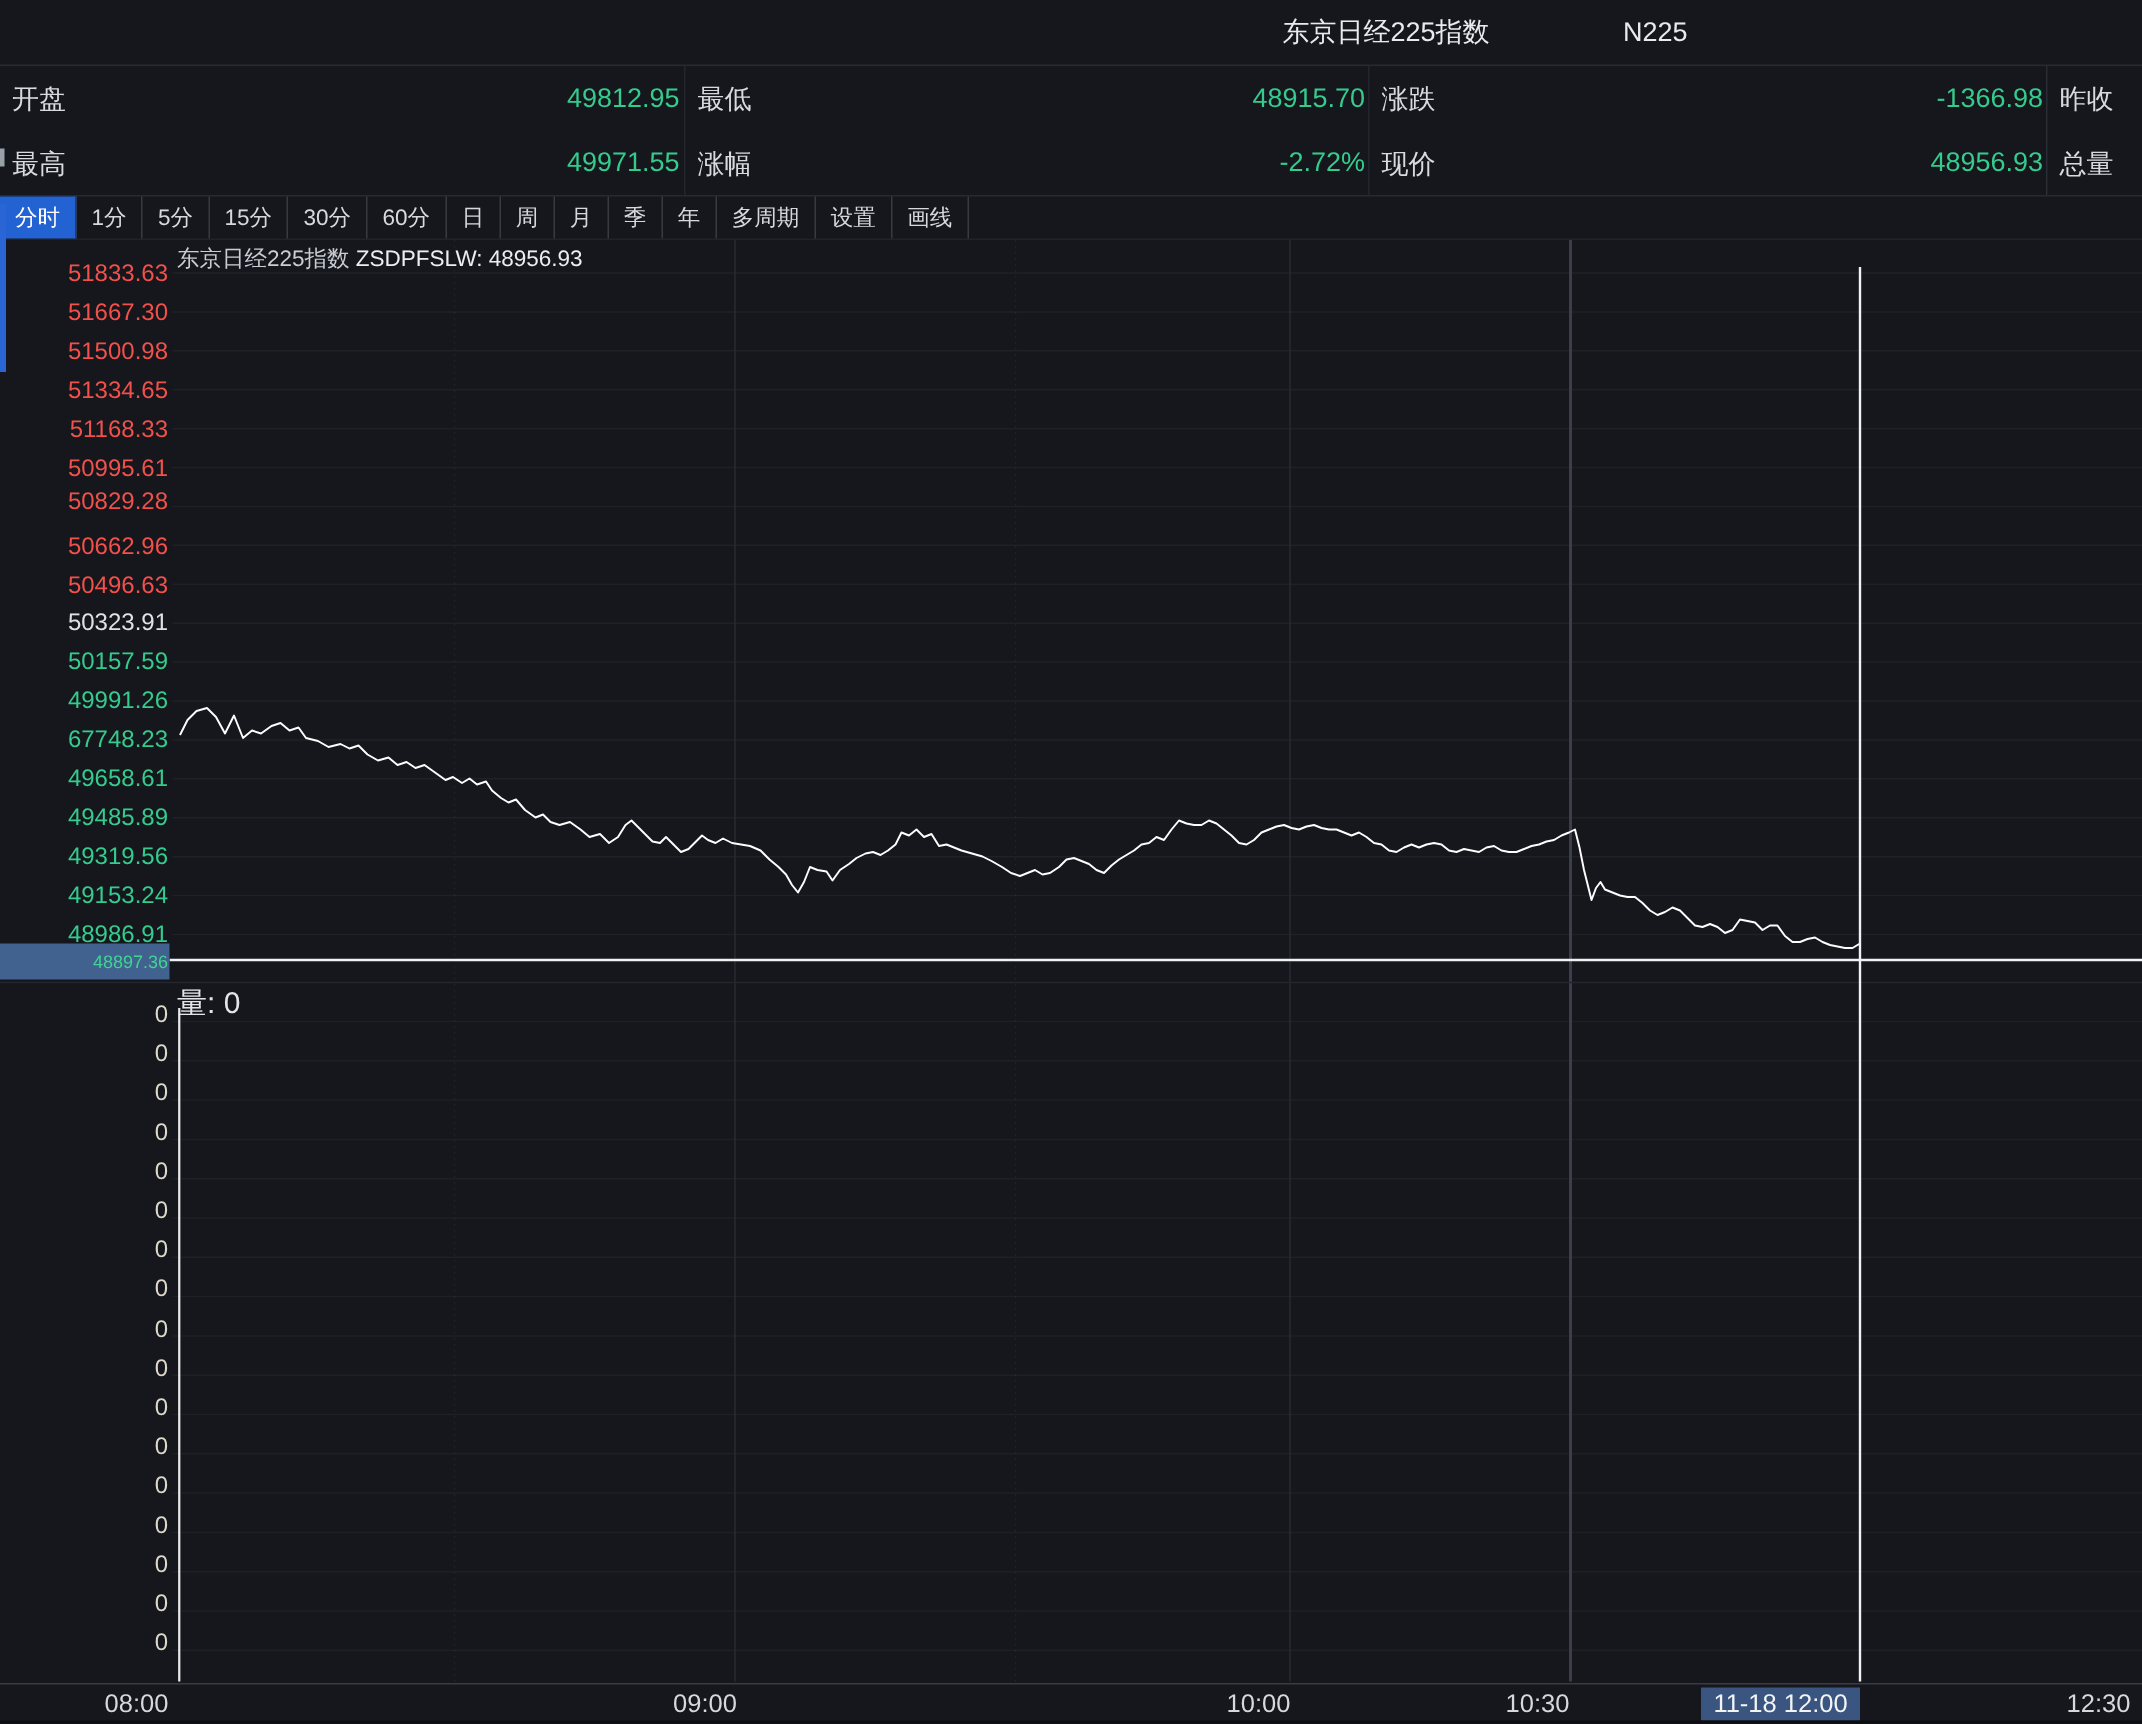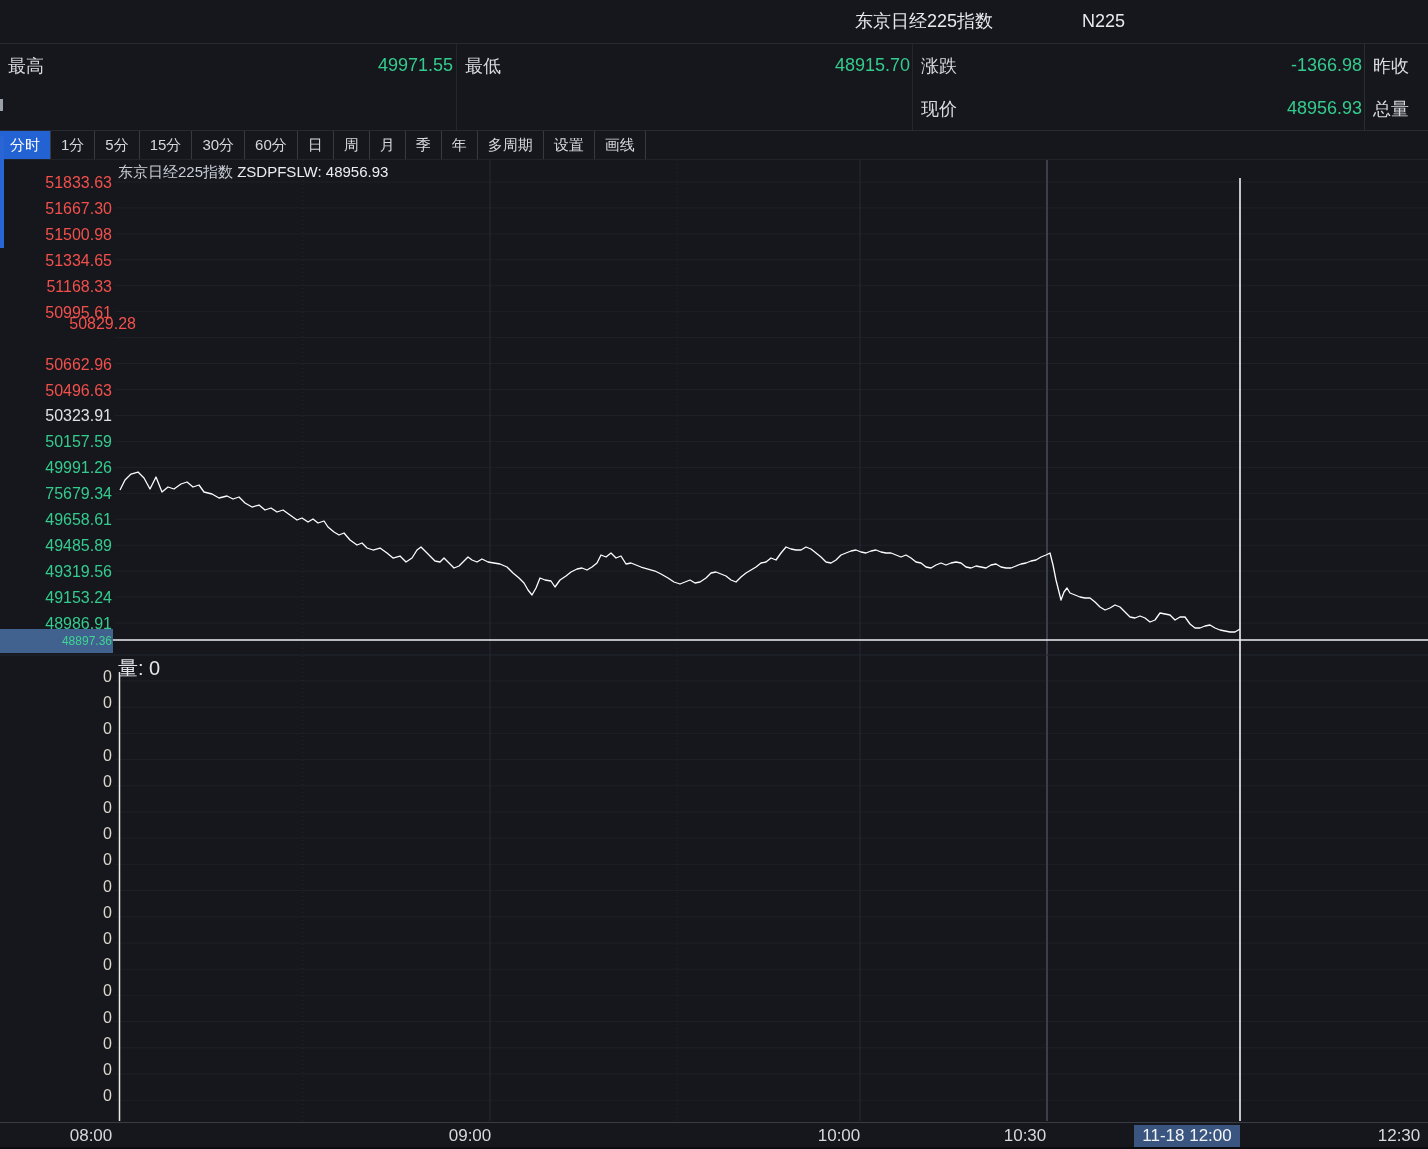--- a/index.html
+++ b/index.html
@@ -56,28 +56,36 @@
 <div class="app">
 
   <div class="title-row">
     <span class="title-main">东京日经225指数</span>
     <span class="title-symbol">N225</span>
   </div>
 
   <div class="quote-grid">
     <div class="q-col c0">
       <div class="q-cell">
+        <span class="q-label">开盘</span>
+        <span class="q-value">49812.95</span>
+      </div>
+      <div class="q-cell">
         <span class="q-label">最高</span>
         <span class="q-value">49971.55</span>
       </div>
     </div>
     <div class="q-col c1">
       <div class="q-cell">
         <span class="q-label">最低</span>
         <span class="q-value">48915.70</span>
+      </div>
+      <div class="q-cell">
+        <span class="q-label">涨幅</span>
+        <span class="q-value">-2.72%</span>
       </div>
     </div>
     <div class="q-col c2">
       <div class="q-cell">
         <span class="q-label">涨跌</span>
         <span class="q-value">-1366.98</span>
       </div>
       <div class="q-cell">
         <span class="q-label">现价</span>
         <span class="q-value">48956.93</span>
@@ -164,27 +172,27 @@
       <span class="ind">ZSDPFSLW: 48956.93</span>
     </div>
 
     <div id="y-labels">
         <div class="y-lab red" style="top: 14px;">51833.63</div>
         <div class="y-lab red" style="top: 39.94px;">51667.30</div>
         <div class="y-lab red" style="top: 65.88px;">51500.98</div>
         <div class="y-lab red" style="top: 91.82px;">51334.65</div>
         <div class="y-lab red" style="top: 117.76px;">51168.33</div>
         <div class="y-lab red" style="top: 143.7px;">50995.61</div>
-        <div class="y-lab red" style="top: 155px; padding-left: 24px;">50829.28</div>
+        <div class="y-lab red" style="top: 166px;">50829.28</div>
         <div class="y-lab red" style="top: 195.58px;">50662.96</div>
         <div class="y-lab red" style="top: 221.52px;">50496.63</div>
         <div class="y-lab flat" style="top: 247.46px;">50323.91</div>
         <div class="y-lab green" style="top: 273.4px;">50157.59</div>
         <div class="y-lab green" style="top: 299.34px;">49991.26</div>
-        <div class="y-lab green" style="top: 325.28px;">75679.34</div>
+        <div class="y-lab green" style="top: 325.28px;">67748.23</div>
         <div class="y-lab green" style="top: 351.22px;">49658.61</div>
         <div class="y-lab green" style="top: 377.16px;">49485.89</div>
         <div class="y-lab green" style="top: 403.1px;">49319.56</div>
         <div class="y-lab green" style="top: 429.04px;">49153.24</div>
         <div class="y-lab green" style="top: 454.98px;">48986.91</div>
       </div>
 
     <div class="cross-price">48897.36</div>
 
     <div class="vol-title">量: 0</div>

